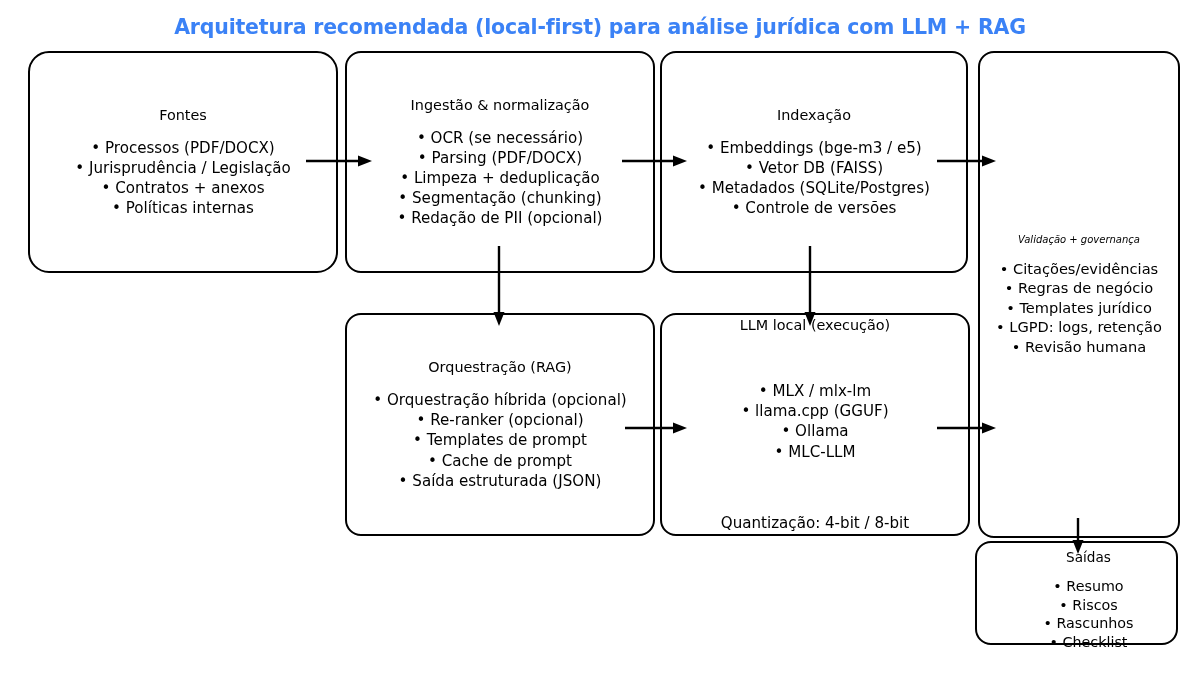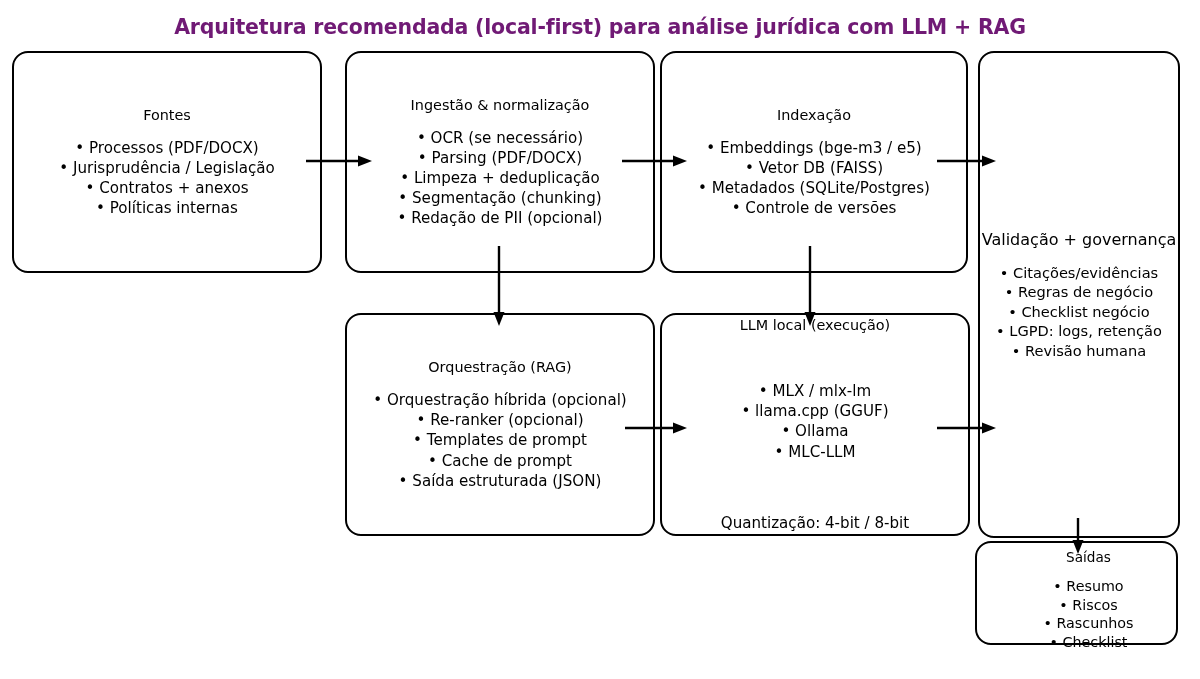--- a/index.html
+++ b/index.html
@@ -22,21 +22,21 @@
   .diagram-title {
     position: absolute;
     left: 0;
     top: 15px;
     width: 1200px;
     text-align: center;
     font-family: "DejaVu Sans", sans-serif;
     font-weight: bold;
     font-size: 20.5px;
     letter-spacing: -0.2px;
-    color: #701a75;
+    color: #3b82f6;
     white-space: nowrap;
   }
   .node {
     position: absolute;
     box-sizing: border-box;
     border: 2.2px solid #000000;
     border-radius: 16px;
     background: #ffffff;
     display: flex;
     flex-direction: column;
@@ -68,29 +68,29 @@
     content: "\2022\00a0";
   }
   .node-note {
     font-size: 15.1px;
     line-height: 1.335;
     margin-top: 18px;
     white-space: nowrap;
   }
 
   
-  #node-fontes        { left: 12px;  top: 51px;  width: 310px; height: 222px; }
+  #node-fontes        { left: 28px;  top: 51px;  width: 310px; height: 222px; border-radius: 21px; }
   #node-ingestao      { left: 345px; top: 51px;  width: 310px; height: 222px; }
   #node-indexacao     { left: 660px; top: 51px;  width: 308px; height: 222px; }
   #node-validacao     { left: 978px; top: 51px;  width: 202px; height: 487px; }
   #node-orquestracao  { left: 345px; top: 313px; width: 310px; height: 223px; }
   #node-llm           { left: 660px; top: 313px; width: 310px; height: 223px; gap: 33px; }
   #node-saidas        { left: 975px; top: 541px; width: 203px; height: 104px; }
 
-  #node-validacao .node-title { font-size: 16px; }
+  #node-validacao .node-title { font-size: 10px; font-style: italic; }
   #node-validacao .node-list li { font-size: 14.6px; }
   #node-saidas { justify-content: flex-start; padding-top: 6px; padding-left: 32px; }
   #node-saidas .node-title { font-size: 13.6px; }
   #node-saidas .node-list { margin-top: 10px; }
   #node-saidas .node-list li { font-size: 14.3px; line-height: 1.3; }
 
   
   .edge {
     position: absolute;
     overflow: visible;
@@ -139,21 +139,21 @@
       <li>Metadados (SQLite/Postgres)</li>
       <li>Controle de versões</li>
     </ul>
   </div>
 
   <div class="node" id="node-validacao">
     <div class="node-title">Validação + governança</div>
     <ul class="node-list">
       <li>Citações/evidências</li>
       <li>Regras de negócio</li>
-      <li>Checklist negócio</li>
+      <li>Templates jurídico</li>
       <li>LGPD: logs, retenção</li>
       <li>Revisão humana</li>
     </ul>
   </div>
 
   <div class="node" id="node-orquestracao">
     <div class="node-title">Orquestração (RAG)</div>
     <ul class="node-list">
       <li>Orquestração híbrida (opcional)</li>
       <li>Re-ranker (opcional)</li>

